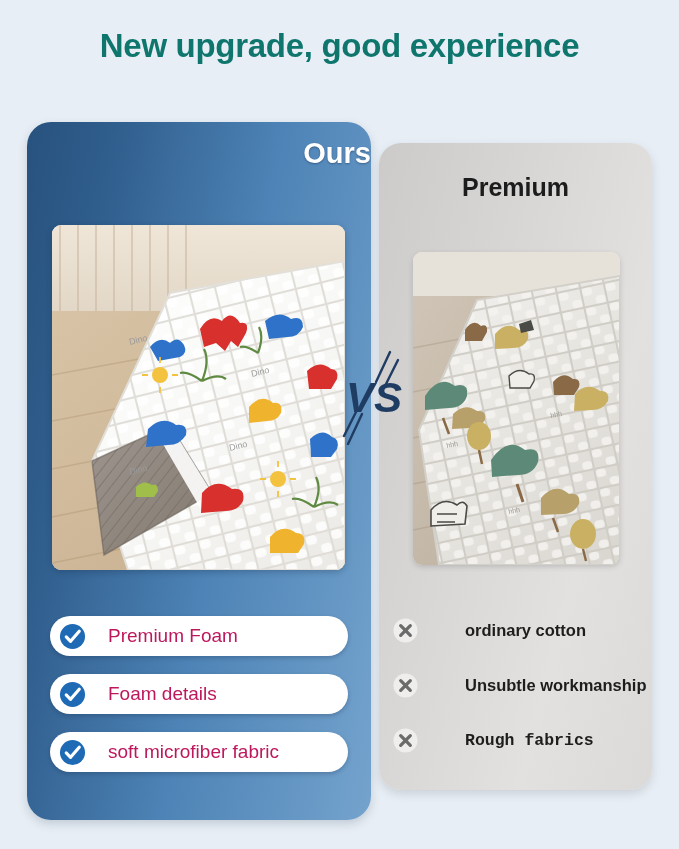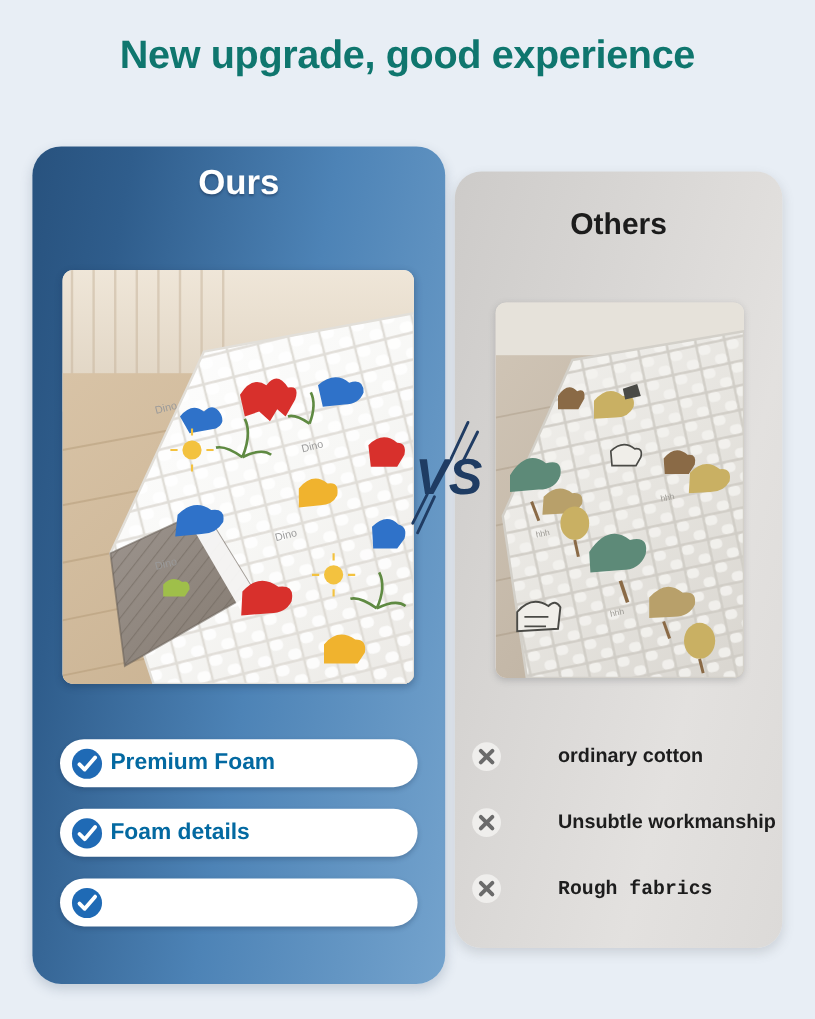--- a/index.html
+++ b/index.html
@@ -51,21 +51,21 @@
     background: linear-gradient(105deg, #cdcbc9 0%, #d8d6d4 35%, #e3e1df 70%, #dcdad8 100%);
     box-shadow: 0 4px 10px rgba(90,95,100,0.20);
     overflow: hidden;
   }
 
   .panel-ours-title {
     position: absolute;
     left: 27px;
     top: 137px;
     width: 344px;
-    text-align: center;
+    text-align: right;
     font-size: 29px;
     font-weight: bold;
     color: #ffffff;
     text-shadow: 0 1px 2px rgba(20,40,70,0.45);
   }
   .panel-others-title {
     position: absolute;
     left: 379px;
     top: 173px;
     width: 273px;
@@ -122,23 +122,23 @@
     display: flex;
     align-items: center;
     padding-left: 9px;
     box-sizing: border-box;
   }
   .pill-1 { top: 616px; }
   .pill-2 { top: 674px; }
   .pill-3 { top: 732px; }
   .pill-label {
     font-size: 19px;
-    font-weight: bold;
-    color: #0369a1;
-    margin-left: 6px;
+    font-weight: normal;
+    color: #be185d;
+    margin-left: 22px;
     white-space: nowrap;
   }
   .check-icon {
     width: 27px;
     height: 27px;
     flex: none;
   }
   .check-icon svg { display: block; width: 100%; height: 100%; }
 
   
@@ -264,21 +264,21 @@
         <text x="78" y="120" transform="rotate(-14 78 120)">Dino</text>
         <text x="178" y="226" transform="rotate(-14 178 226)">Dino</text>
         <text x="200" y="152" transform="rotate(-14 200 152)">Dino</text>
         <text x="78" y="250" transform="rotate(-14 78 250)">Dino</text>
       </g>
     </g>
   </svg>
 </div>
 
 <div class="panel-others"></div>
-<div class="panel-others-title">Others</div>
+<div class="panel-others-title">Premium</div>
 
 <div class="photo photo-others">
   <svg viewBox="0 0 207 313" preserveAspectRatio="none" aria-hidden="true">
     <defs>
       <linearGradient id="floorG2" x1="0" y1="0" x2="1" y2="1">
         <stop offset="0" stop-color="#cfc4b5"></stop>
           <stop offset="1" stop-color="#b9ac9b"></stop>
       </linearGradient>
       <linearGradient id="padG2" x1="0.1" y1="0" x2="0.9" y2="1">
         <stop offset="0" stop-color="#f2f1ee"></stop>
@@ -364,20 +364,21 @@
   <span class="pill-label">Foam details</span>
 </div>
 
 <div class="pill pill-3">
   <span class="check-icon">
     <svg viewBox="0 0 28 28" aria-hidden="true">
       <circle cx="14" cy="14" r="13" fill="#1f6ab5"></circle>
       <path d="M7.5 14.5 L12 19 L21 8.5" stroke="#ffffff" stroke-width="3.3" fill="none" stroke-linecap="round" stroke-linejoin="round"></path>
     </svg>
   </span>
+  <span class="pill-label">soft microfiber fabric</span>
 </div>
 
 <div class="con-row con-1">
   <span class="x-icon">
     <svg viewBox="0 0 26 26" aria-hidden="true">
       <circle cx="13" cy="13" r="12.5" fill="#efeeec"></circle>
       <path d="M8 8 L18 18 M18 8 L8 18" stroke="#6b6b6b" stroke-width="3.4" stroke-linecap="round"></path>
     </svg>
   </span>
   <span class="con-label">ordinary cotton</span>

